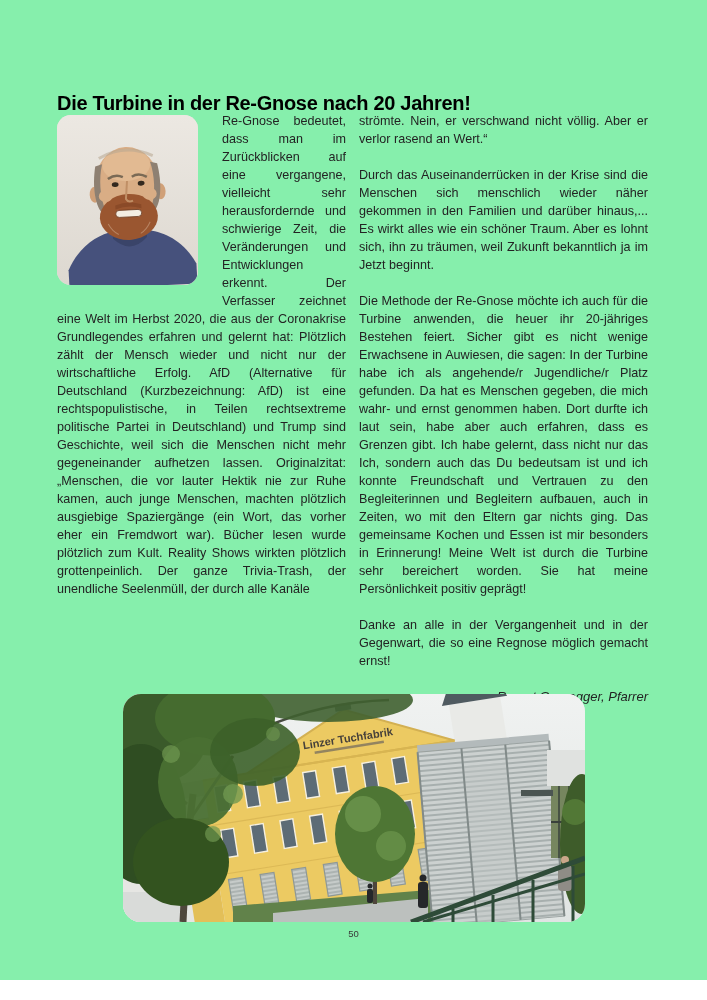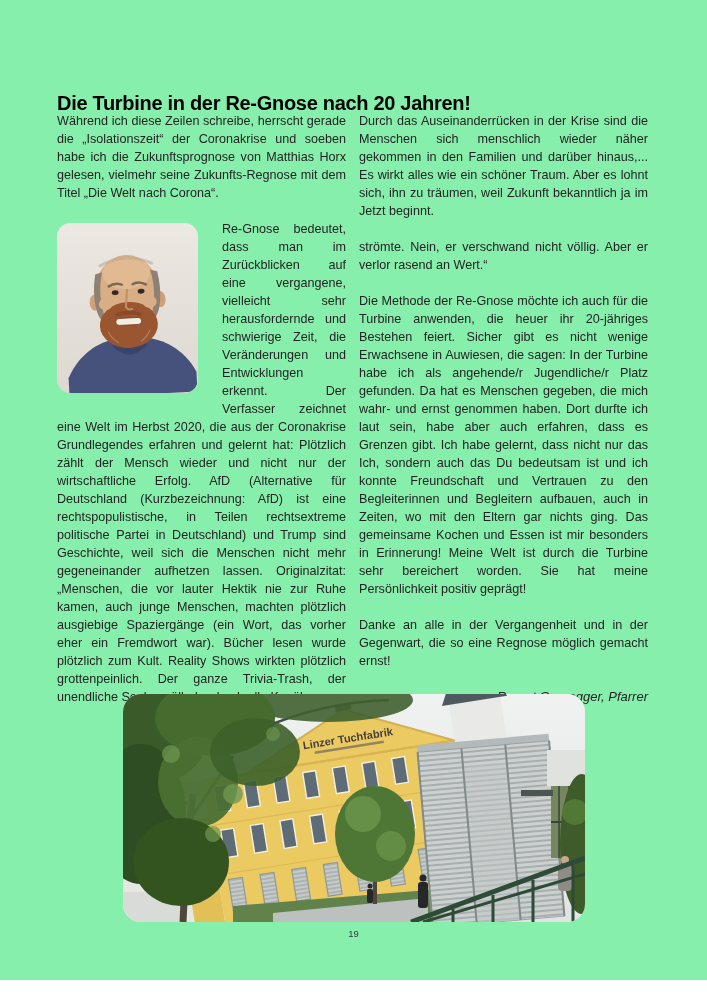--- a/index.html
+++ b/index.html
@@ -34,21 +34,20 @@
   .sign-text{font-family:"Liberation Sans",sans-serif;font-weight:bold;}
 </style>
 </head>
 <body>
 
 <div class="page">
 
   <h1 class="title">Die Turbine in der Re-Gnose nach 20 Jahren!</h1>
 
   <div class="col col-left">
-    <p>Während ich diese Zeilen schreibe, herrscht gerade die „Isolationszeit“ der Coronakrise und soeben habe ich die Zukunftsprognose von Matthias Horx gelesen, vielmehr seine Zukunfts-Regnose mit dem Titel „Die Welt nach Corona“.</p>
     <div>
       <span class="portrait">
         <svg width="141" height="170" viewBox="0 0 141 170">
           <defs>
             <linearGradient id="pbg" x1="0" y1="0" x2="0" y2="1">
               <stop offset="0" stop-color="#ece8e2"></stop>
                 <stop offset="1" stop-color="#ddd8d0"></stop>
             </linearGradient>
           </defs>
           <rect x="0" y="0" width="141" height="170" fill="url(#pbg)"></rect>
@@ -76,22 +75,22 @@
             <path d="M50,108 Q54,116 60,119" stroke="#c9a183" stroke-width="1" fill="none" opacity="0.6"></path>
             <path d="M92,108 Q88,116 82,119" stroke="#c9a183" stroke-width="1" fill="none" opacity="0.6"></path>
           </g>
         </svg>
       </span>
       <p>Re-Gnose bedeutet, dass man im Zurückblicken auf eine vergangene, vielleicht sehr herausfordernde und schwierige Zeit, die Veränderungen und Entwicklungen erkennt. Der Verfasser zeichnet eine Welt im Herbst 2020, die aus der Coronakrise Grundlegendes erfahren und gelernt hat: Plötzlich zählt der Mensch wieder und nicht nur der wirtschaftliche Erfolg. AfD (Alternative für Deutschland (Kurzbezeichnung: AfD) ist eine rechtspopulistische, in Teilen rechtsextreme politische Partei in Deutschland) und Trump sind Geschichte, weil sich die Menschen nicht mehr gegeneinander aufhetzen lassen. Originalzitat: „Menschen, die vor lauter Hektik nie zur Ruhe kamen, auch junge Menschen, machten plötzlich ausgiebige Spaziergänge (ein Wort, das vorher eher ein Fremdwort war). Bücher lesen wurde plötzlich zum Kult. Reality Shows wirkten plötzlich grottenpeinlich. Der ganze Trivia-Trash, der unendliche Seelenmüll, der durch alle Kanäle</p>
     </div>
   </div>
 
   <div class="col col-right">
+    <p>strömte. Nein, er verschwand nicht völlig. Aber er verlor rasend an Wert.“</p>
     <p>Durch das Auseinanderrücken in der Krise sind die Menschen sich menschlich wieder näher gekommen in den Familien und darüber hinaus,... Es wirkt alles wie ein schöner Traum. Aber es lohnt sich, ihn zu träumen, weil Zukunft bekanntlich ja im Jetzt beginnt.</p>
-    <p>strömte. Nein, er verschwand nicht völlig. Aber er verlor rasend an Wert.“</p>
     <p>Die Methode der Re-Gnose möchte ich auch für die Turbine anwenden, die heuer ihr 20-jähriges Bestehen feiert. Sicher gibt es nicht wenige Erwachsene in Auwiesen, die sagen: In der Turbine habe ich als angehende/r Jugendliche/r Platz gefunden. Da hat es Menschen gegeben, die mich wahr- und ernst genommen haben. Dort durfte ich laut sein, habe aber auch erfahren, dass es Grenzen gibt. Ich habe gelernt, dass nicht nur das Ich, sondern auch das Du bedeutsam ist und ich konnte Freundschaft und Vertrauen zu den Begleiterinnen und Begleitern aufbauen, auch in Zeiten, wo mit den Eltern gar nichts ging. Das gemeinsame Kochen und Essen ist mir besonders in Erinnerung! Meine Welt ist durch die Turbine sehr bereichert worden. Sie hat meine Persönlichkeit positiv geprägt!</p>
     <p>Danke an alle in der Vergangenheit und in der Gegenwart, die so eine Regnose möglich gemacht ernst!</p>
     <p class="signature">Rupert Granegger, Pfarrer</p>
   </div>
 
   <div class="photo-large">
     <svg width="462" height="228" viewBox="0 0 462 228">
       <defs>
         <linearGradient id="sky" x1="0" y1="0" x2="0" y2="1">
           <stop offset="0" stop-color="#f0f2f1"></stop>
@@ -232,14 +231,14 @@
         <ellipse cx="132" cy="58" rx="45" ry="34" fill="#3c6029" opacity="0.9"></ellipse>
         <ellipse cx="58" cy="168" rx="48" ry="44" fill="#33531f"></ellipse>
         <circle cx="110" cy="100" r="10" fill="#6f9750" opacity="0.8"></circle>
         <circle cx="48" cy="60" r="9" fill="#6f9750" opacity="0.7"></circle>
         <circle cx="90" cy="140" r="8" fill="#6f9750" opacity="0.7"></circle>
         <circle cx="150" cy="40" r="7" fill="#6f9750" opacity="0.6"></circle>
       </g>
     </svg>
   </div>
 
-  <div class="page-number">19</div>
+  <div class="page-number">50</div>
 </div>
 
 </body></html>

